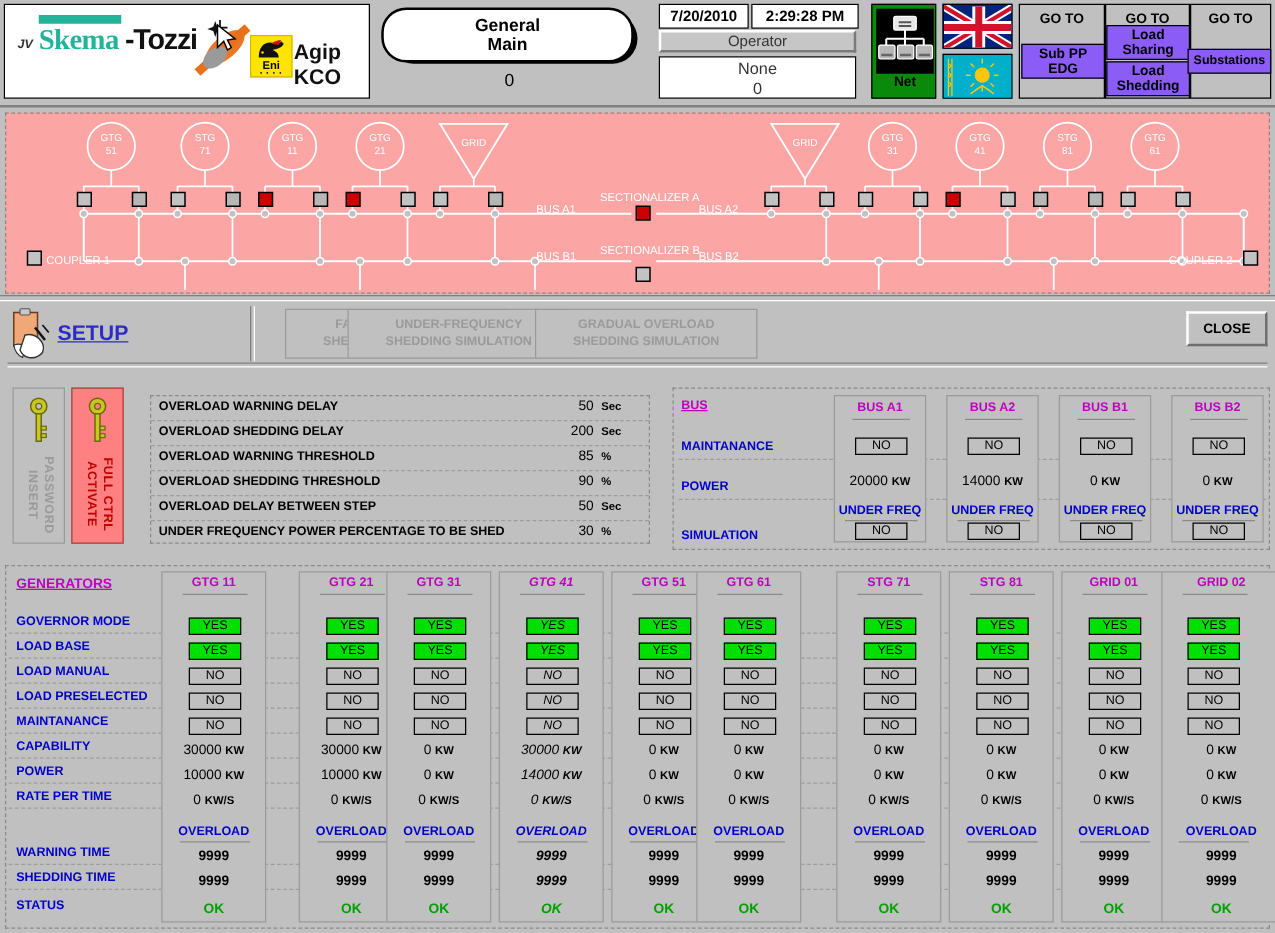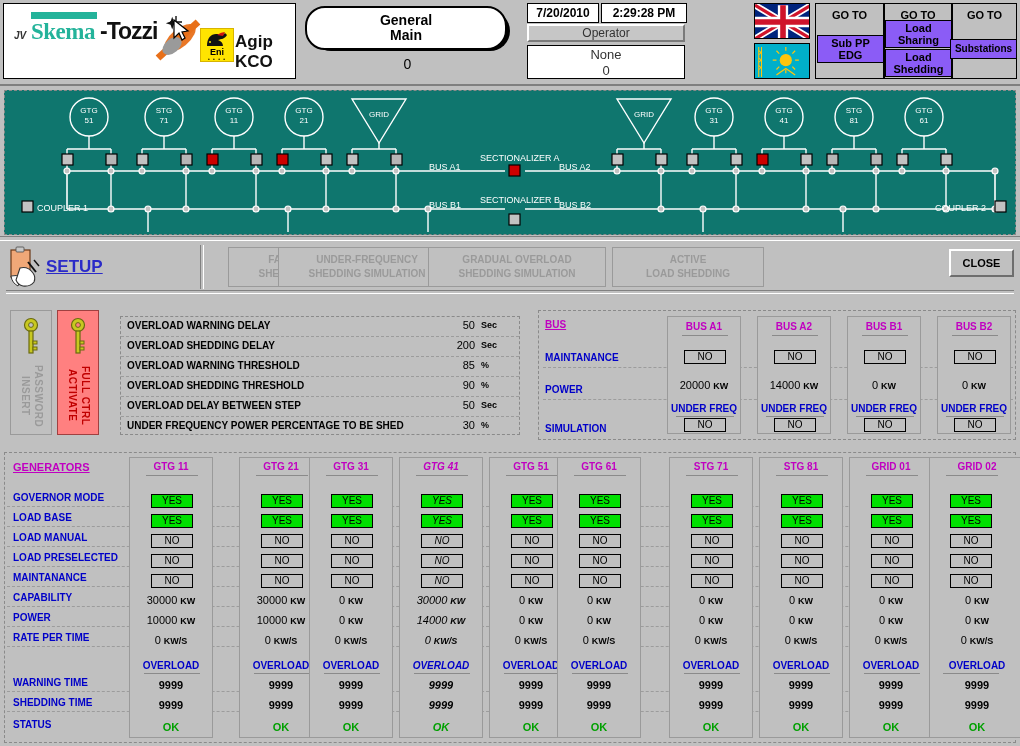--- a/index.html
+++ b/index.html
@@ -62,21 +62,21 @@
 
   
   .goto-grp{left:815px;top:3px;width:202px;height:76px;}
   .goto-cell{position:absolute;background:#c0c0c0;border:1px solid #000;box-sizing:border-box;text-align:center;}
   .goto-lbl{position:absolute;width:100%;top:5px;font-size:11px;font-weight:bold;}
   .goto-btn{position:absolute;background:#8b5cf6;border:1px solid #000;box-sizing:border-box;
             text-align:center;font-size:11px;font-weight:bold;display:flex;align-items:center;justify-content:center;flex-direction:column;line-height:12px;}
   .hdr-sep{position:absolute;left:0;top:84px;width:1020px;height:2px;background:#808080;}
 
   
-  .sld{position:absolute;left:4px;top:90px;width:1012px;height:145px;background:#0f766e;
+  .sld{position:absolute;left:4px;top:90px;width:1012px;height:145px;background:#fca5a5;
        border:1px dashed #888;box-sizing:border-box;}
   .sld svg{display:block;}
   .sld-sep{position:absolute;left:0;top:236px;width:1020px;height:3px;
            border-top:1px solid #808080;border-bottom:1px solid #ffffff;}
 
   
   .setupbar{position:absolute;left:0;top:243px;width:1020px;height:50px;}
   .setup-icon{position:absolute;left:8px;top:3px;width:36px;height:42px;}
   .setup-txt{position:absolute;left:46px;top:14px;font-size:17px;font-weight:bold;color:#2b2bc8;
              text-decoration:underline;font-family:"Liberation Sans",sans-serif;}
@@ -194,20 +194,37 @@
     <div class="hbox dtbox">
       <div class="datefld">7/20/2010</div>
       <div class="timefld">2:29:28 PM</div>
       <div class="operfld">Operator</div>
       <div class="nonefld">
         <div>None</div>
         <div>0</div>
       </div>
     </div>
 
+    <div class="hbox netbox">
+      <div class="net-black">
+        <svg width="46" height="52" viewBox="0 0 46 52">
+          <rect x="14" y="6" width="18" height="11" rx="1.5" fill="#e8e8e8" stroke="#fff"></rect>
+          <rect x="18" y="10" width="10" height="1.6" fill="#555"></rect>
+          <rect x="18" y="13" width="10" height="1.6" fill="#555"></rect>
+          <path d="M23 17 L23 24 M8 24 L38 24 M8 24 L8 29 M23 24 L23 29 M38 24 L38 29" stroke="#fff" stroke-width="1.6" fill="none"></path>
+          <rect x="2" y="29" width="13" height="11" rx="1.5" fill="#b8b8b8" stroke="#fff"></rect>
+          <rect x="17" y="29" width="13" height="11" rx="1.5" fill="#b8b8b8" stroke="#fff"></rect>
+          <rect x="32" y="29" width="13" height="11" rx="1.5" fill="#b8b8b8" stroke="#fff"></rect>
+          <rect x="4" y="36" width="9" height="2" fill="#666"></rect>
+          <rect x="19" y="36" width="9" height="2" fill="#666"></rect>
+          <rect x="34" y="36" width="9" height="2" fill="#666"></rect>
+        </svg>
+      </div>
+      <div class="net-label">Net</div>
+    </div>
 
     <div class="hbox flag-uk">
       <svg width="56" height="36" viewBox="0 0 60 36">
         <rect width="60" height="36" fill="#00247d"></rect>
         <path d="M0 0 L60 36 M60 0 L0 36" stroke="#fff" stroke-width="7"></path>
         <path d="M0 0 L60 36 M60 0 L0 36" stroke="#cf142b" stroke-width="3.5"></path>
         <path d="M30 0 L30 36 M0 18 L60 18" stroke="#fff" stroke-width="11"></path>
         <path d="M30 0 L30 36 M0 18 L60 18" stroke="#cf142b" stroke-width="6"></path>
       </svg>
     </div>
@@ -482,24 +499,20 @@
       <span>SHEDDING SIMULATION</span>
     </div>
     <div class="simbtn" style="left:278px;width:178px;left:278px;">
       <span>UNDER-FREQUENCY</span>
       <span>SHEDDING SIMULATION</span>
     </div>
     <div class="simbtn" style="left:428px;width:178px;">
       <span>GRADUAL OVERLOAD</span>
       <span>SHEDDING SIMULATION</span>
     </div>
-    <div class="simbtn" style="left:612px;width:152px;">
-      <span>ACTIVE</span>
-      <span>LOAD SHEDDING</span>
-    </div>
     <div class="closebtn">CLOSE</div>
   </div>
   <div class="setup-sep"></div>
 
   <div class="keybtn" style="left:10px;">
     <svg class="key-glyph" viewBox="0 0 22 40">
       <circle cx="11" cy="8" r="6.5" fill="#c8c820" stroke="#6a6a10" stroke-width="1.2"></circle>
       <circle cx="11" cy="8" r="2.4" fill="#c0c0c0" stroke="#6a6a10" stroke-width="1"></circle>
       <rect x="9" y="14" width="4" height="22" fill="#c8c820" stroke="#6a6a10" stroke-width="1.2"></rect>
       <rect x="13" y="24" width="4" height="3" fill="#c8c820" stroke="#6a6a10" stroke-width="1"></rect>

